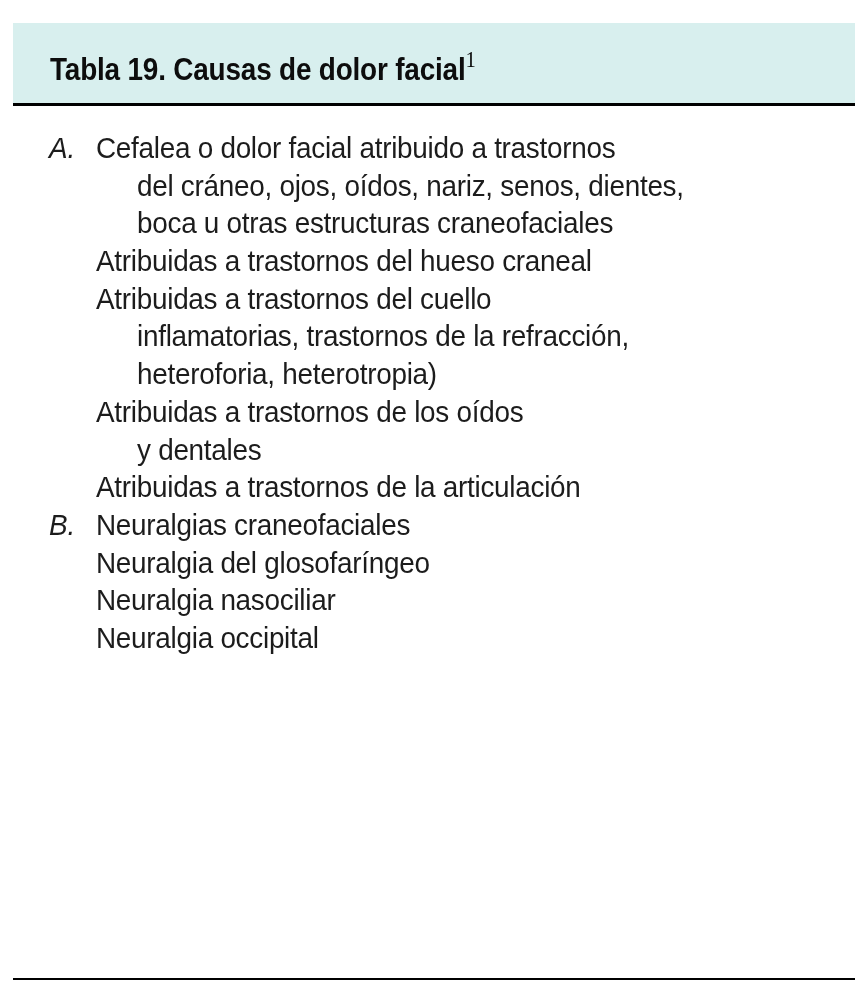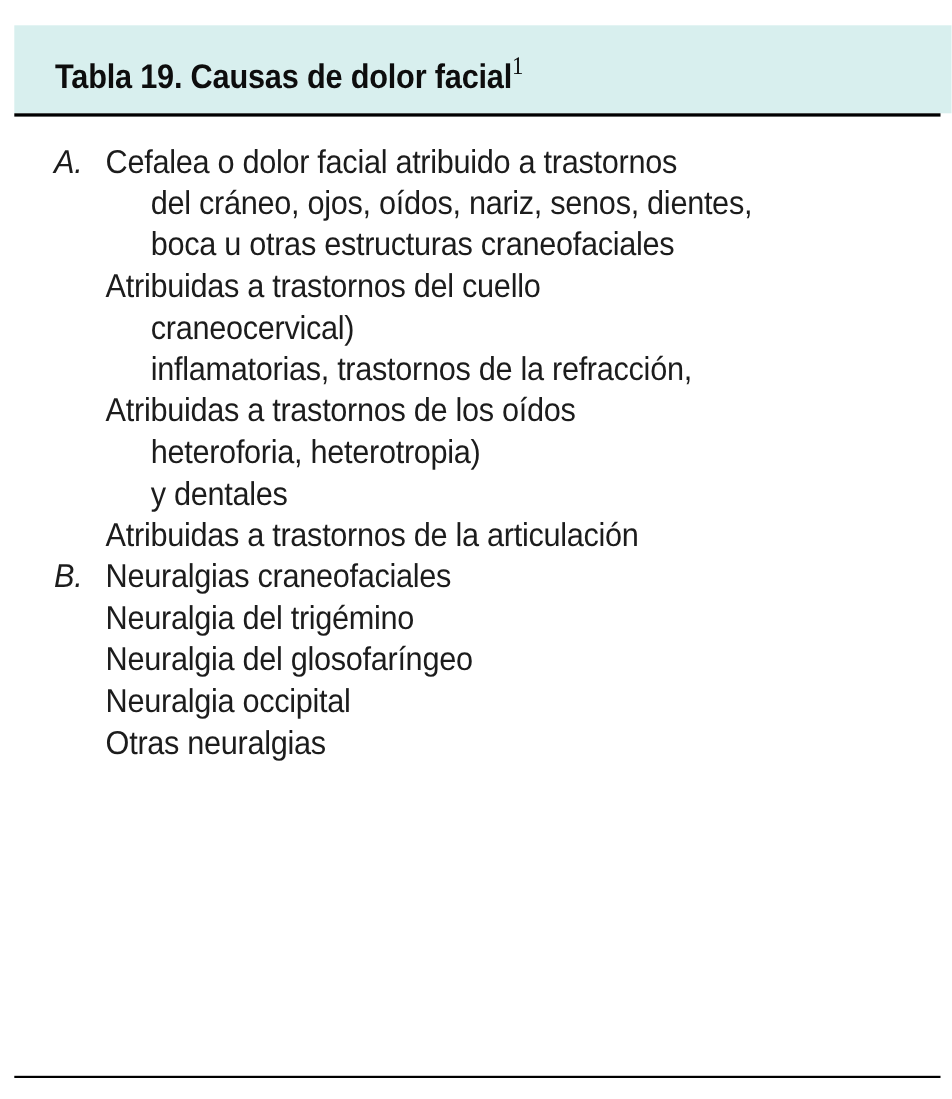--- a/index.html
+++ b/index.html
@@ -18,21 +18,20 @@
     position: absolute;
     inset: 0;
   }
   .header-band {
     position: absolute;
     left: 13px;
     top: 23px;
     width: 842px;
     height: 80px;
     background: #d8efee;
-    padding-left: 11px;
   }
   .table-title {
     position: absolute;
     left: 37px;
     top: 31px;
     font-size: 31px;
     font-weight: bold;
     color: #0d0d0d;
     line-height: 1;
     white-space: pre;
@@ -103,29 +102,28 @@
   <div class="header-band" style="background: rgb(216, 239, 238);">
     <span class="table-title"><span>Tabla 19. Causas de dolor facial</span><sup>1</sup></span>
   </div>
 
   <div class="rule top-rule" style="background: rgb(0, 0, 0);"></div>
 
   <div class="table-body" id="table-body" style="color: rgb(28, 28, 28);">
       <div class="line indent-1"><span class="marker">A.</span><span class="text">Cefalea o dolor facial atribuido a trastornos</span></div>
       <div class="line indent-2"><span class="text">del cráneo, ojos, oídos, nariz, senos, dientes,</span></div>
       <div class="line indent-2"><span class="text">boca u otras estructuras craneofaciales</span></div>
+      <div class="line indent-1"><span class="text">Atribuidas a trastornos del hueso craneal</span></div>
       <div class="line indent-1"><span class="text">Atribuidas a trastornos del cuello</span></div>
-      <div class="line indent-2"><span class="text">craneocervical)</span></div>
       <div class="line indent-2"><span class="text">inflamatorias, trastornos de la refracción,</span></div>
+      <div class="line indent-2"><span class="text">heteroforia, heterotropia)</span></div>
       <div class="line indent-1"><span class="text">Atribuidas a trastornos de los oídos</span></div>
-      <div class="line indent-2"><span class="text">heteroforia, heterotropia)</span></div>
       <div class="line indent-2"><span class="text">y dentales</span></div>
       <div class="line indent-1"><span class="text">Atribuidas a trastornos de la articulación</span></div>
       <div class="line indent-1"><span class="marker">B.</span><span class="text">Neuralgias craneofaciales</span></div>
-      <div class="line indent-1"><span class="text">Neuralgia del trigémino</span></div>
       <div class="line indent-1"><span class="text">Neuralgia del glosofaríngeo</span></div>
+      <div class="line indent-1"><span class="text">Neuralgia nasociliar</span></div>
       <div class="line indent-1"><span class="text">Neuralgia occipital</span></div>
-      <div class="line indent-1"><span class="text">Otras neuralgias</span></div>
     </div>
 
   <div class="rule bottom-rule" style="background: rgb(0, 0, 0);"></div>
 
 </div>
 
 </body></html>

